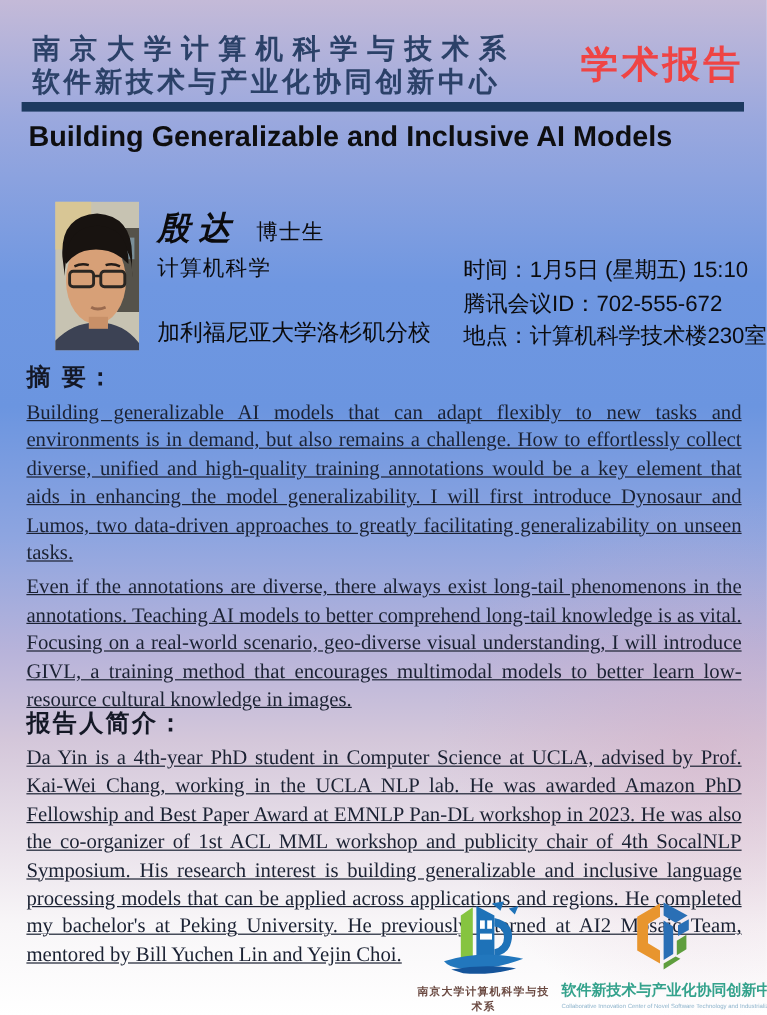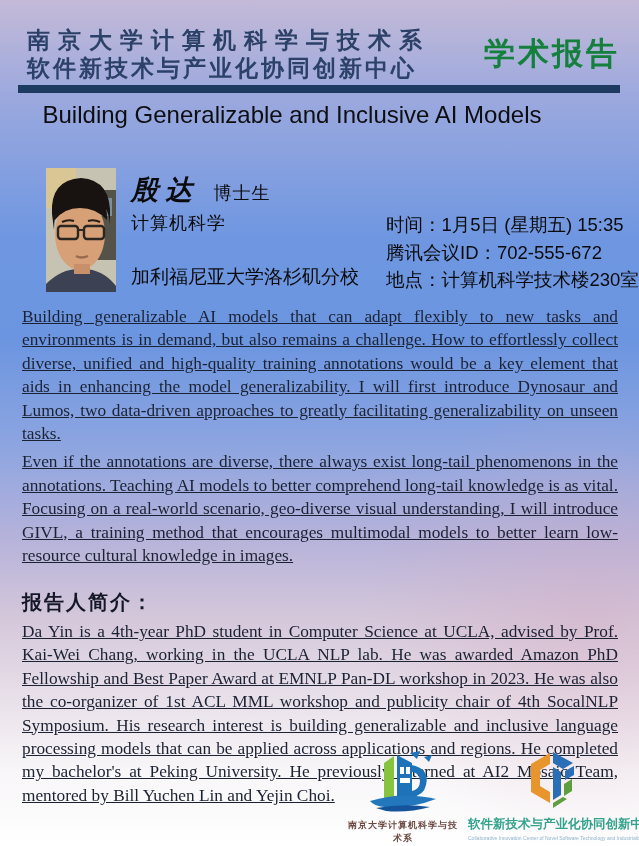--- a/index.html
+++ b/index.html
@@ -12,26 +12,26 @@
         #c4bad8 0%, #9aa8de 12%, #6f97e1 28%, #6b95e0 40%,
         #8ea5e0 53%, #b7b3da 64%, #d4c7da 73%, #e9e1ea 83%,
         #f8f6f8 91%, #ffffff 100%);
   }
   .abs{position:absolute;}
 
   
   .org-line{color:#2b4168;font-weight:bold;line-height:28px;white-space:nowrap;}
   .org-line1{font-size:23px;letter-spacing:8px;}
   .org-line2{font-size:23px;letter-spacing:3px;}
-  .badge{color:#15803d;font-weight:bold;font-size:31px;letter-spacing:3px;white-space:nowrap;}
+  .badge{color:#ef4444;font-weight:bold;font-size:31px;letter-spacing:3px;white-space:nowrap;}
   .rule{left:18px;top:85px;width:602px;height:8px;background:#1d3a60;}
 
   
   .title{left:0;top:99px;width:584px;text-align:center;color:#0e0e10;
-         font-size:24px;line-height:32px;font-weight:400;}
+         font-size:24px;line-height:32px;font-weight:700;}
 
   
   .photo{left:46px;top:168px;width:70px;height:124px;display:block;}
   .name-row{left:131px;top:172px;white-space:nowrap;}
   .sp-name{font-family:"Liberation Serif",serif;font-weight:bold;font-size:27px;
            letter-spacing:7px;color:#0b0b0d;font-style:italic;margin-top:40px;}
   .sp-degree{font-size:18px;color:#0b0b0d;margin-left:10px;letter-spacing:1px;}
   .sp-dept{left:131px;top:211px;font-size:18px;color:#0b0b0d;letter-spacing:1px;}
   .sp-affil{left:131px;top:264px;font-size:19px;color:#0b0b0d;}
   .meta{left:386px;top:211px;font-size:18.5px;color:#0b0b0d;line-height:27.5px;white-space:nowrap;}
@@ -85,26 +85,27 @@
 </svg>
 
 <div class="abs name-row">
   <span class="sp-name">殷达</span>
   <span class="sp-degree">博士生</span>
 </div>
 <div class="abs sp-dept">计算机科学</div>
 <div class="abs sp-affil">加利福尼亚大学洛杉矶分校</div>
 
 <div class="abs meta">
-  <div>时间：1月5日 (星期五) 15:35</div>
+  <div>时间：1月5日 (星期五) 15:10</div>
   <div>腾讯会议ID：702-555-672</div>
   <div>地点：计算机科学技术楼230室</div>
 </div>
 
 <div class="abs abstract">
+  <div class="sec-heading">摘 要：</div>
   <p class="serif-body">Building generalizable AI models that can adapt flexibly to new tasks and environments is in demand, but also remains a challenge. How to effortlessly collect diverse, unified and high-quality training annotations would be a key element that aids in enhancing the model generalizability. I will first introduce Dynosaur and Lumos, two data-driven approaches to greatly facilitating generalizability on unseen tasks.</p>
   <p class="serif-body">Even if the annotations are diverse, there always exist long-tail phenomenons in the annotations. Teaching AI models to better comprehend long-tail knowledge is as vital. Focusing on a real-world scenario, geo-diverse visual understanding, I will introduce GIVL, a training method that encourages multimodal models to better learn low-resource cultural knowledge in images.</p>
 </div>
 
 <div class="abs bio">
   <div class="sec-heading">报告人简介：</div>
   <p class="serif-body">Da Yin is a 4th-year PhD student in Computer Science at UCLA, advised by Prof. Kai-Wei Chang, working in the UCLA NLP lab. He was awarded Amazon PhD Fellowship and Best Paper Award at EMNLP Pan-DL workshop in 2023. He was also the co-organizer of 1st ACL MML workshop and publicity chair of 4th SocalNLP Symposium. His research interest is building generalizable and inclusive language processing models that can be applied across applications and regions. He completed my bachelor's at Peking University. He previously interned at AI2 Mosaic Team, mentored by Bill Yuchen Lin and Yejin Choi.</p>
 </div>
 
 <div class="abs logo-block nju-block">

